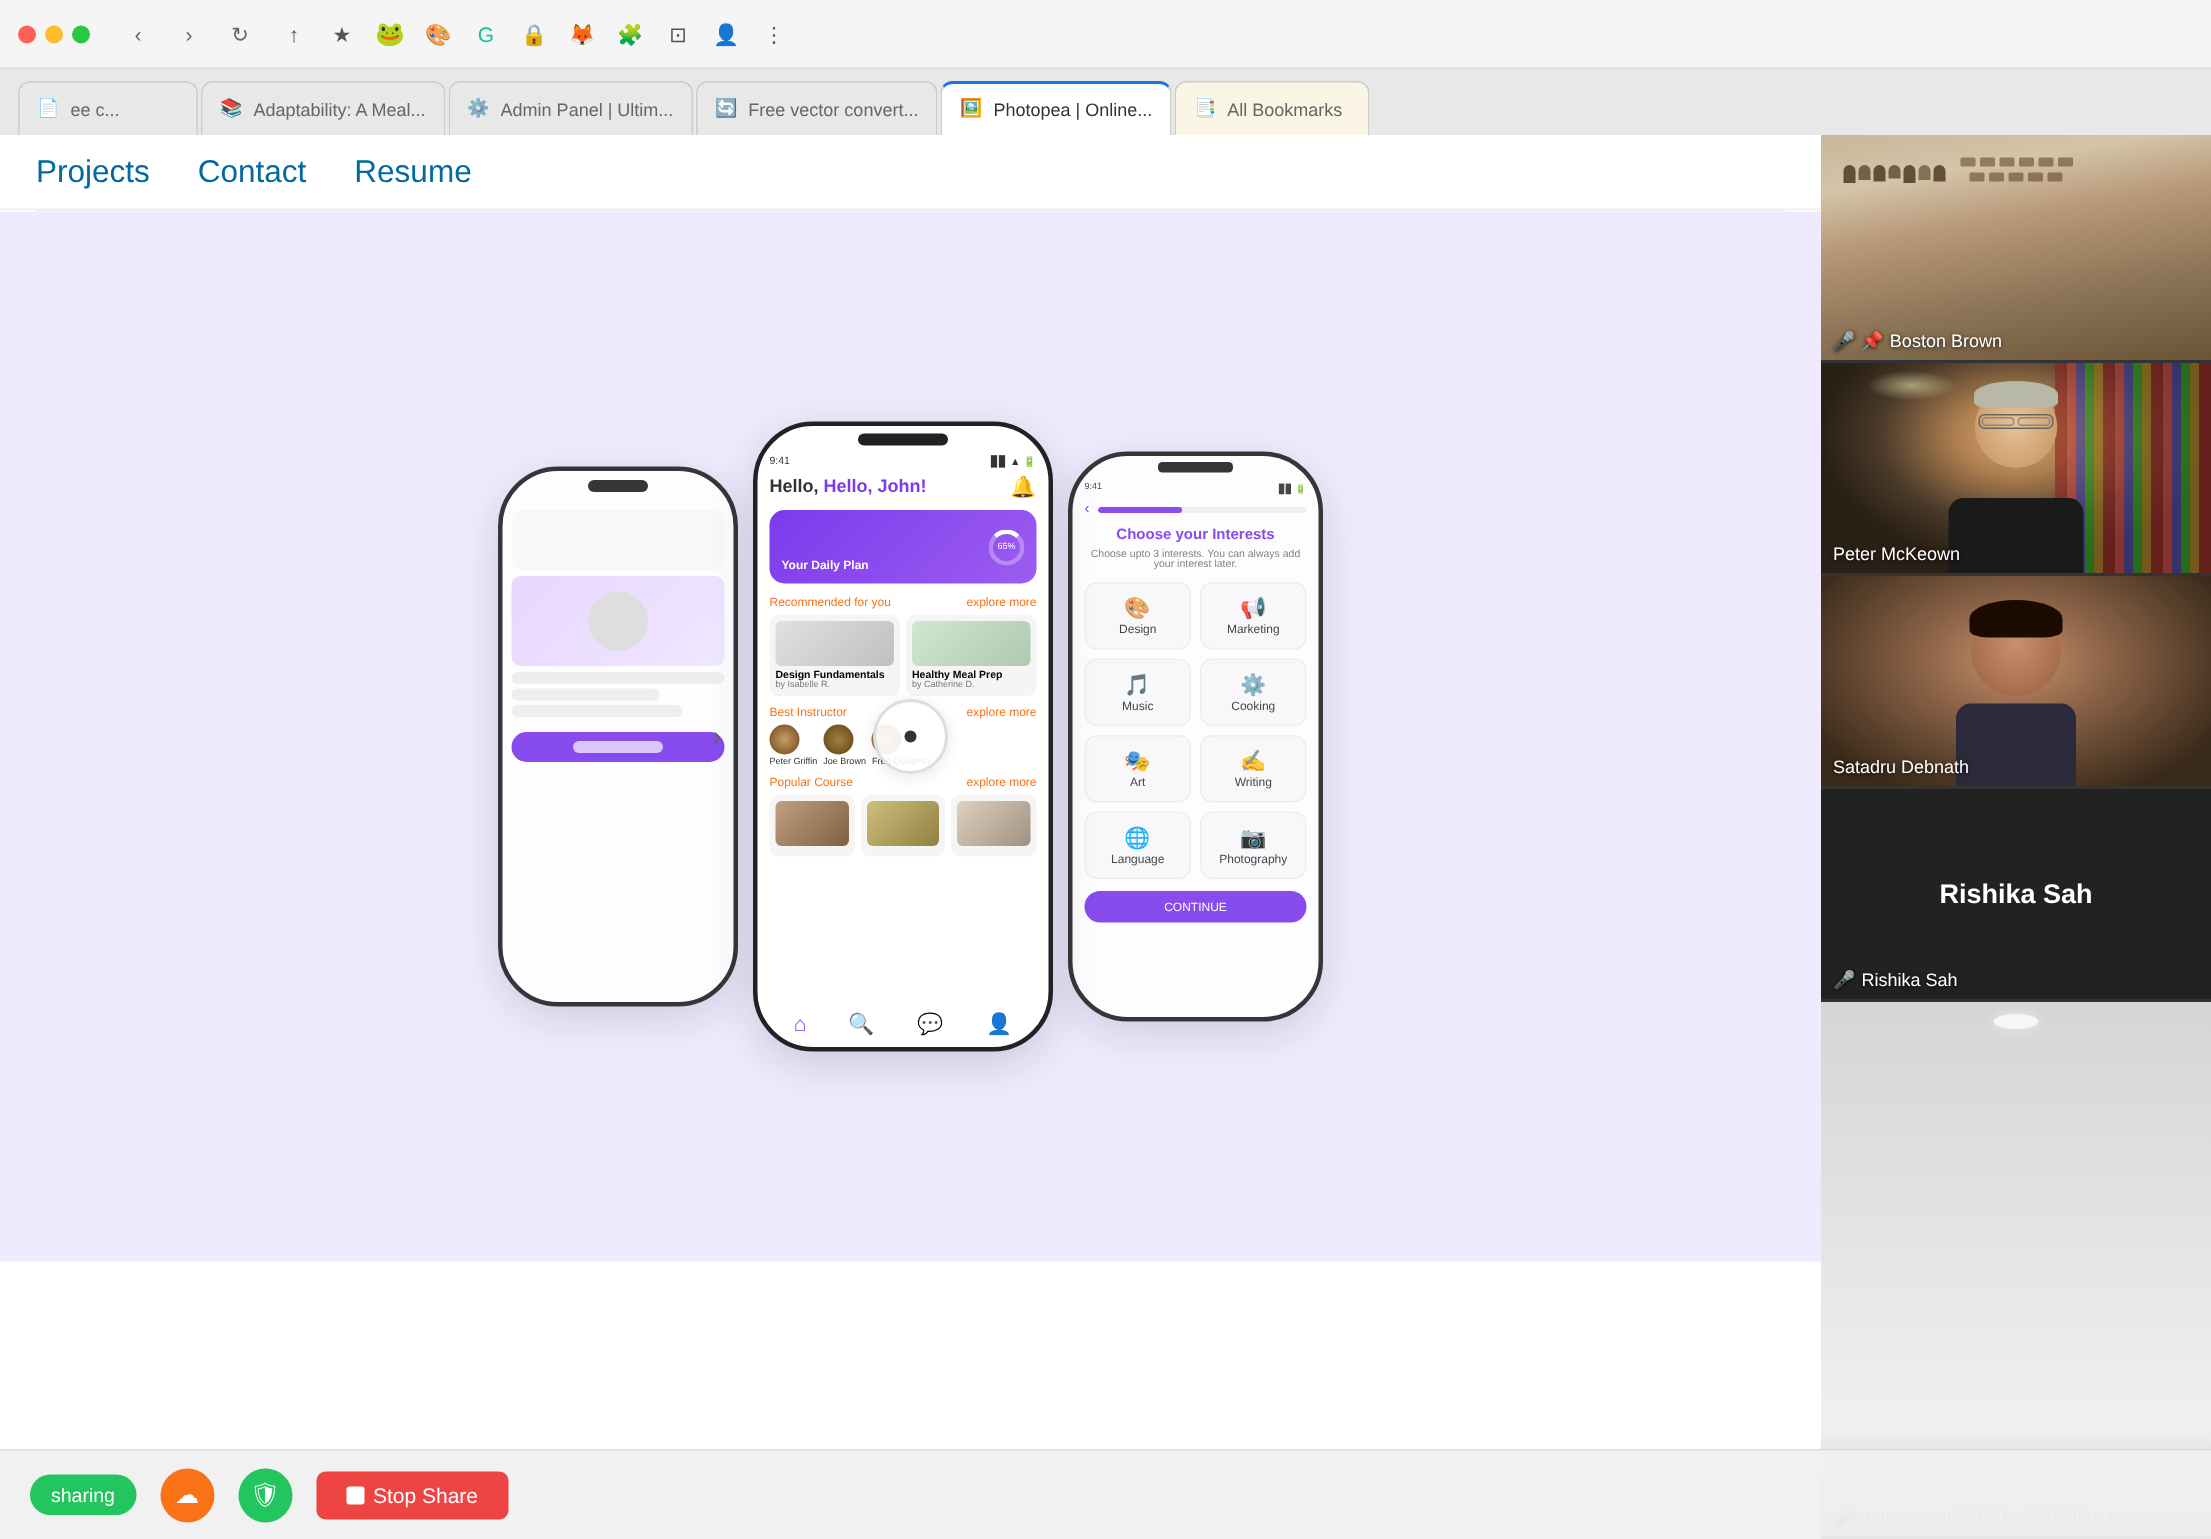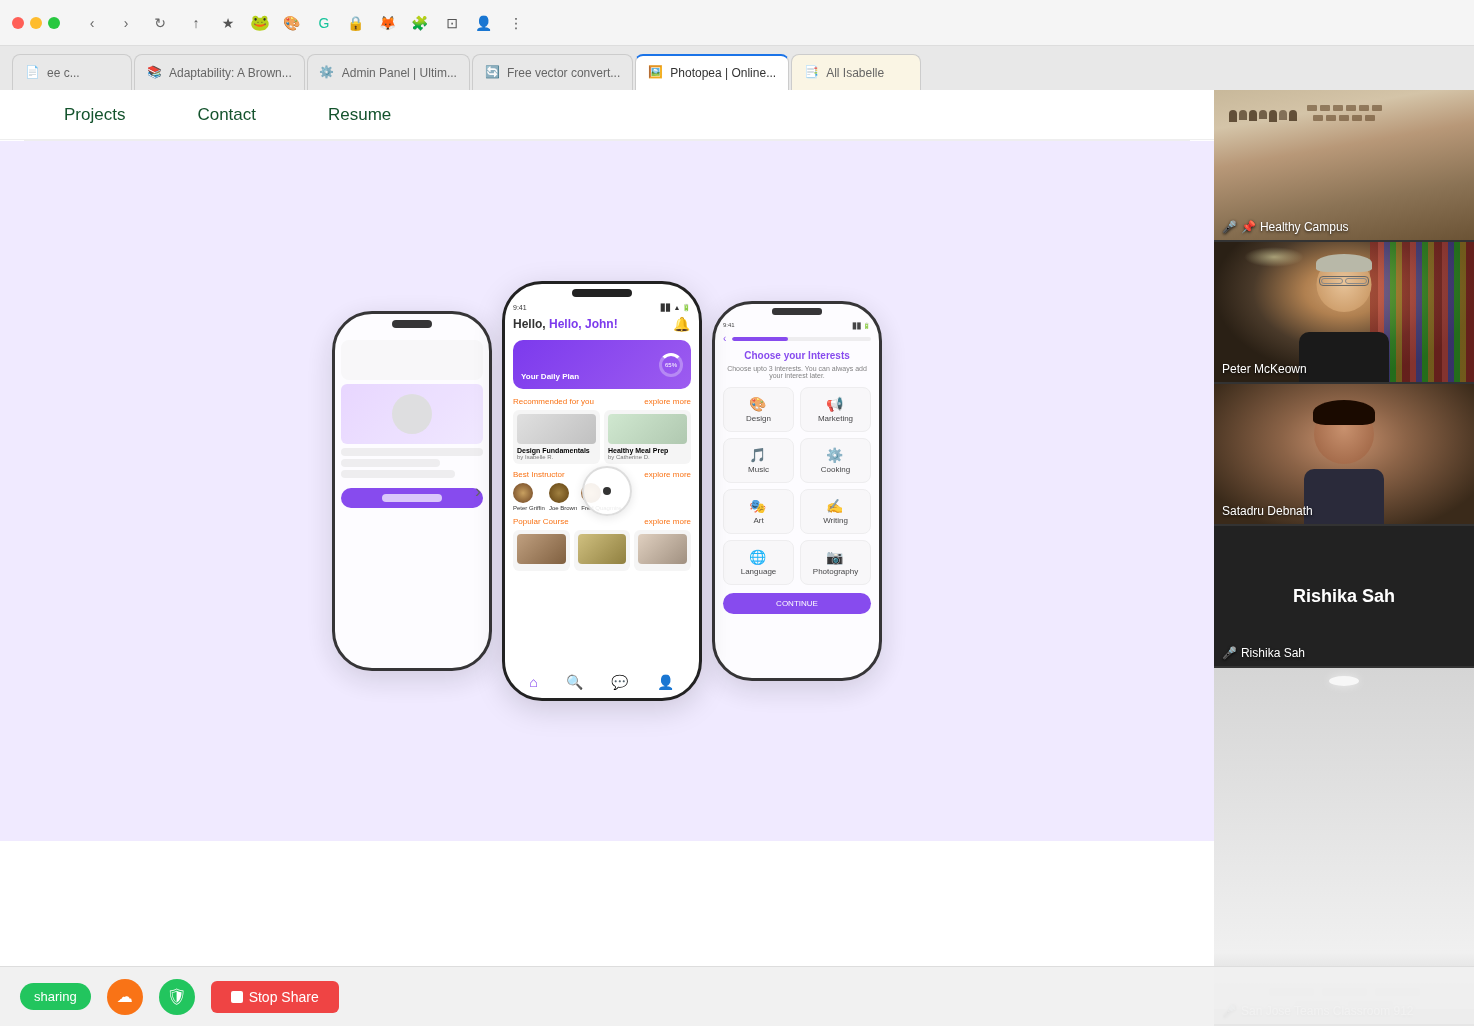--- a/index.html
+++ b/index.html
@@ -132,24 +132,23 @@
     
     .site-nav {
       height: 50px;
       display: flex;
       align-items: center;
       padding: 0 24px;
       gap: 32px;
       border-bottom: 1px solid #eee;
     }
     .site-nav-link {
-      font-size: 17px;
-      color: #14532d;
+      font-size: 21px;
+      color: #0369a1;
       cursor: pointer;
-      margin-left: 40px;
     }
 
     
     .hero-section {
       background: #f0eaff;
       padding: 30px 40px;
       min-height: 700px;
       position: relative;
       display: flex;
       align-items: center;
@@ -567,37 +566,37 @@
     </div>
   </div>
 
   <div class="tabs-bar">
     <div class="tab inactive">
       <span class="tab-favicon">📄</span>
       <span class="tab-label">ee c...</span>
     </div>
     <div class="tab inactive">
       <span class="tab-favicon">📚</span>
-      <span class="tab-label">Adaptability: A Brown...</span>
+      <span class="tab-label">Adaptability: A Meal...</span>
     </div>
     <div class="tab inactive">
       <span class="tab-favicon">⚙️</span>
       <span class="tab-label">Admin Panel | Ultim...</span>
     </div>
     <div class="tab inactive">
       <span class="tab-favicon">🔄</span>
       <span class="tab-label">Free vector convert...</span>
     </div>
     <div class="tab" style="background:#fff; border-top: 2px solid #1a73e8;">
       <span class="tab-favicon">🖼️</span>
       <span class="tab-label">Photopea | Online...</span>
     </div>
     <div class="tab inactive" style="background:#faf5e4; min-width: 130px;">
       <span class="tab-favicon">📑</span>
-      <span class="tab-label">All Isabelle</span>
+      <span class="tab-label">All Bookmarks</span>
     </div>
   </div>
 </div>
 
 <div class="main-content">
 
   <div class="website-area">
 
     <div class="site-nav">
       <span class="site-nav-link">Projects</span>
@@ -811,21 +810,21 @@
             <div style="width:8px;height:9px;background:rgba(50,30,10,0.6);border-radius:4px 4px 0 0;"></div>
             <div style="width:8px;height:12px;background:rgba(50,30,10,0.7);border-radius:4px 4px 0 0;"></div>
             <div style="width:8px;height:10px;background:rgba(50,30,10,0.5);border-radius:4px 4px 0 0;"></div>
             <div style="width:8px;height:11px;background:rgba(50,30,10,0.7);border-radius:4px 4px 0 0;"></div>
           </div>
         </div>
       </div>
       <div class="participant-name">
         <span style="color:#ff4444;">🎤</span>
         <span>📌</span>
-        <span>Healthy Campus</span>
+        <span>Boston Brown</span>
       </div>
     </div>
 
     <div class="video-participant">
       <div class="peter-video">
         <div class="face-peter">
 
           <div class="bookshelf"></div>
 
           <div style="position:absolute; top:5px; left:30px; width:60px; height:20px; background:radial-gradient(ellipse, #ffffc0 0%, transparent 70%); opacity:0.5;"></div>

